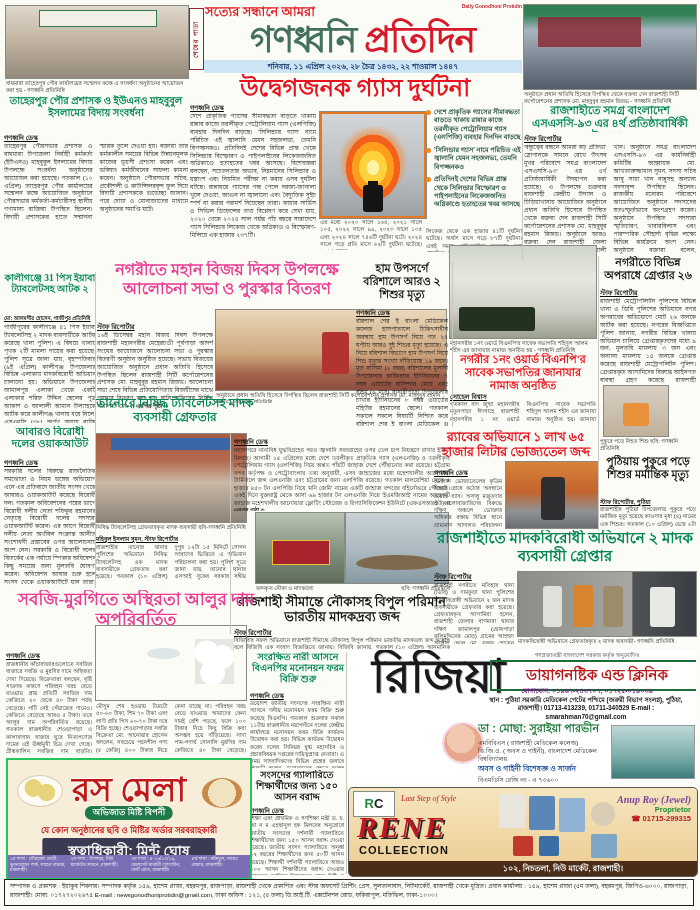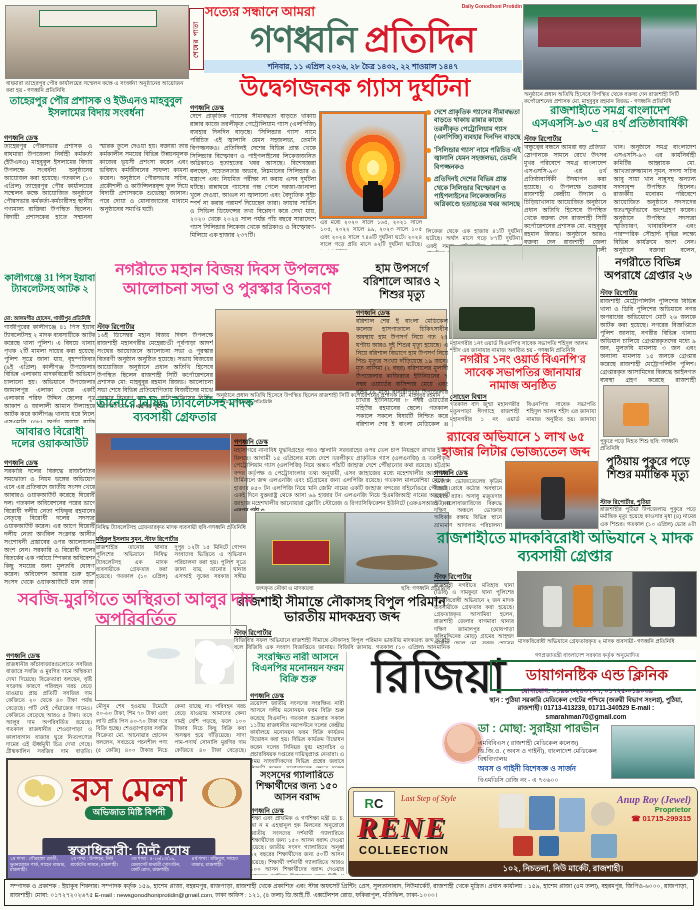--- a/index.html
+++ b/index.html
@@ -59,21 +59,21 @@
   .ph-child .shirt{position:absolute;left:30%;top:34%;width:40%;height:46%;background:#e8913a;border-radius:3px;}
   .ph-madok2{background:linear-gradient(90deg,#8c8c88 0%,#a8a8a2 64%,#4f5356 64.5%,#3a3e42 100%);}
   .ph-madok2 .m1{position:absolute;left:14%;top:22%;width:11%;height:64%;background:#e0e0da;border-radius:3px;}
   .ph-madok2 .m2{position:absolute;left:31%;top:20%;width:11%;height:66%;background:#d8842f;border-radius:3px;}
   .ph-madok2 .m3{position:absolute;left:48%;top:22%;width:11%;height:64%;background:#9c8d6a;border-radius:3px;}
   .ph-madok2 .m4{position:absolute;left:74%;top:24%;width:14%;height:62%;background:#e8e8e4;border-radius:3px;}
   .ph-market{background:linear-gradient(90deg,#6a9a40 0%,#88b050 28%,#b4bfc2 30%,#c9d2d4 58%,#ededa 60%,#efefec 60%,#e9e9e6 100%);}
   .ph-market .fish{position:absolute;left:34%;top:30%;width:22%;height:14%;background:#dfe6e8;border-radius:50%;}
   .ph-market .hen{position:absolute;right:8%;top:18%;width:26%;height:60%;background:radial-gradient(circle at 30% 30%,#fff 0 28%,transparent 30%),radial-gradient(circle at 70% 40%,#fff 0 30%,transparent 32%),radial-gradient(circle at 45% 75%,#fff 0 30%,transparent 32%),#e6e6e2;}
   
-  .ad-rosh{position:absolute;left:6px;top:758px;width:242px;height:118px;background:#f7edd9;border:2px solid #404040;overflow:hidden;}
+  .ad-rosh{position:absolute;left:6px;top:758px;width:242px;height:118px;background:#f7edd9;border:2px solid #22c55e;overflow:hidden;}
   .rosh-title{position:absolute;left:0;top:4px;width:100%;text-align:center;font-size:33px;font-weight:800;color:#c01818;
               font-family:"Liberation Serif",serif;text-shadow:1px 1px 0 #fff,-1px -1px 0 #fff;}
   .rosh-badge{position:absolute;left:50%;top:46px;transform:translateX(-50%);background:#1f7a4a;color:#fff;
               font-size:8.5px;font-weight:bold;padding:0 8px;border-radius:7px;white-space:nowrap;}
   .rosh-line{position:absolute;left:0;top:64px;width:100%;text-align:center;font-size:8.5px;font-weight:bold;color:#c01818;}
   .rosh-owner{position:absolute;left:50%;top:78px;transform:translateX(-50%);background:#3a3a52;color:#fff;
               font-size:14px;font-weight:bold;padding:2px 26px;border-radius:2px;white-space:nowrap;}
   .rosh-strip{position:absolute;left:0;bottom:0;width:100%;height:23px;background:#7a6fb5;display:flex;}
   .rosh-strip div{flex:1;font-size:4.5px;color:#fff;line-height:1.25;padding:1px 2px;overflow:hidden;}
   .sweet1{position:absolute;left:10px;top:16px;width:44px;height:30px;border-radius:50%;
@@ -268,20 +268,21 @@
       <div class="fish"></div>
       <div class="hen"></div>
     </div>
   <div class="body two-col" style="left:96px;top:703px;width:150px;height:52px;font-size:5.5px;"><span>মৌসুম শেষ হওয়ায় টমেটো ৫০-৬০ টাকা, শিম ৭০ টাকা এবং লাউ প্রতি পিস ৬০-৭০ টাকা দরে বিক্রি হচ্ছে। শেওড়াপাড়ার সবজি বিক্রেতা মো. আনোয়ার হোসেন বললেন, সবচেয়ে পচনশীল পণ্য (৫ কেজি) ৪০০ টাকার নিচে কেনা যাচ্ছে না। পরিবহন খরচ বেড়ে যাওয়ায় আমাদের কেনা দামই বেশি পড়ছে, ফলে ১০০ টাকার নিচে কিছু বিক্রি করা অসম্ভব হয়ে দাঁড়িয়েছে। সাদা পাম-পদার্থ সোনালি মুরগির দাম কেজিতে ৪০ টাকা বেড়েছে। সোনালি কক ৪২০ টাকা, সোনালি হাইব্রিড ৩৮০ টাকা এবং ব্রয়লার</span></div>
 
   <div class="ad-rosh">
     <div class="sweet1"></div>
     <div class="sweet2"></div>
     <div class="rosh-title">রস মেলা</div>
     <div class="rosh-badge">অভিজাত মিষ্টি বিপনী</div>
+    <div class="rosh-line">যে কোন অনুষ্ঠানের ছবি ও মিষ্টির অর্ডার সরবরাহকারী</div>
     <div class="rosh-owner">স্বত্বাধিকারী: মিন্টু ঘোষ</div>
     <div class="rosh-strip">
       <div>১ম শাখা : গৌরহাঙ্গা মোড়ী, ভুবনমোহন পার্ক, সাহেব বাজার, রাজশাহী।</div>
       <div>২য় শাখা : উপশহর, নিউ মার্কেটের সামনে, রাজশাহী।</div>
       <div>৩য় শাখা : ৪-১৬/১৩/১৯, জেলগেট মাঝারী গোডাউন, কোর্ট রোড, রাজশাহী।</div>
       <div>৪র্থ শাখা : মজিবুল, সাহেব বাজার, রাজশাহী।</div>
     </div>
   </div>
 
   <div class="ad-rizia">

